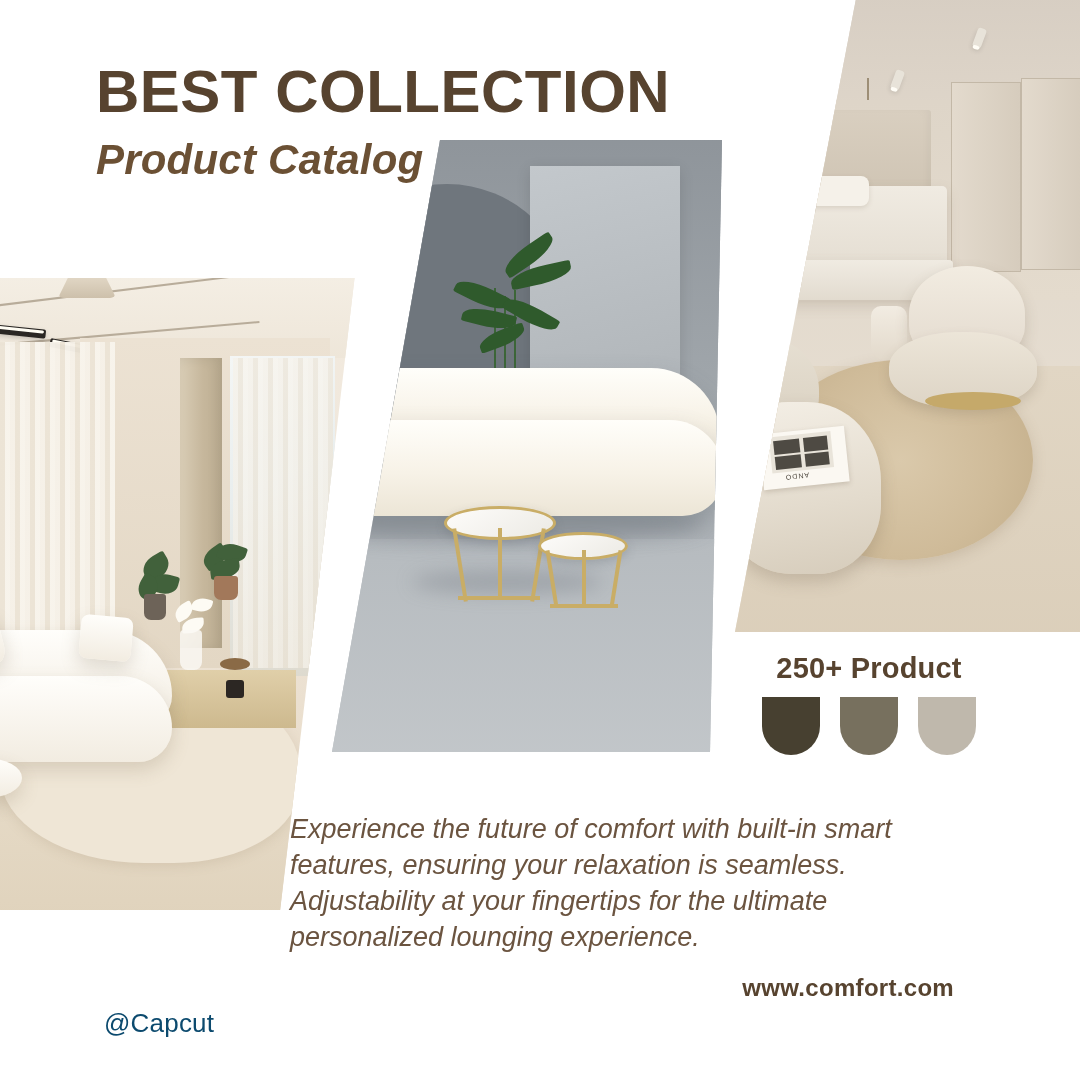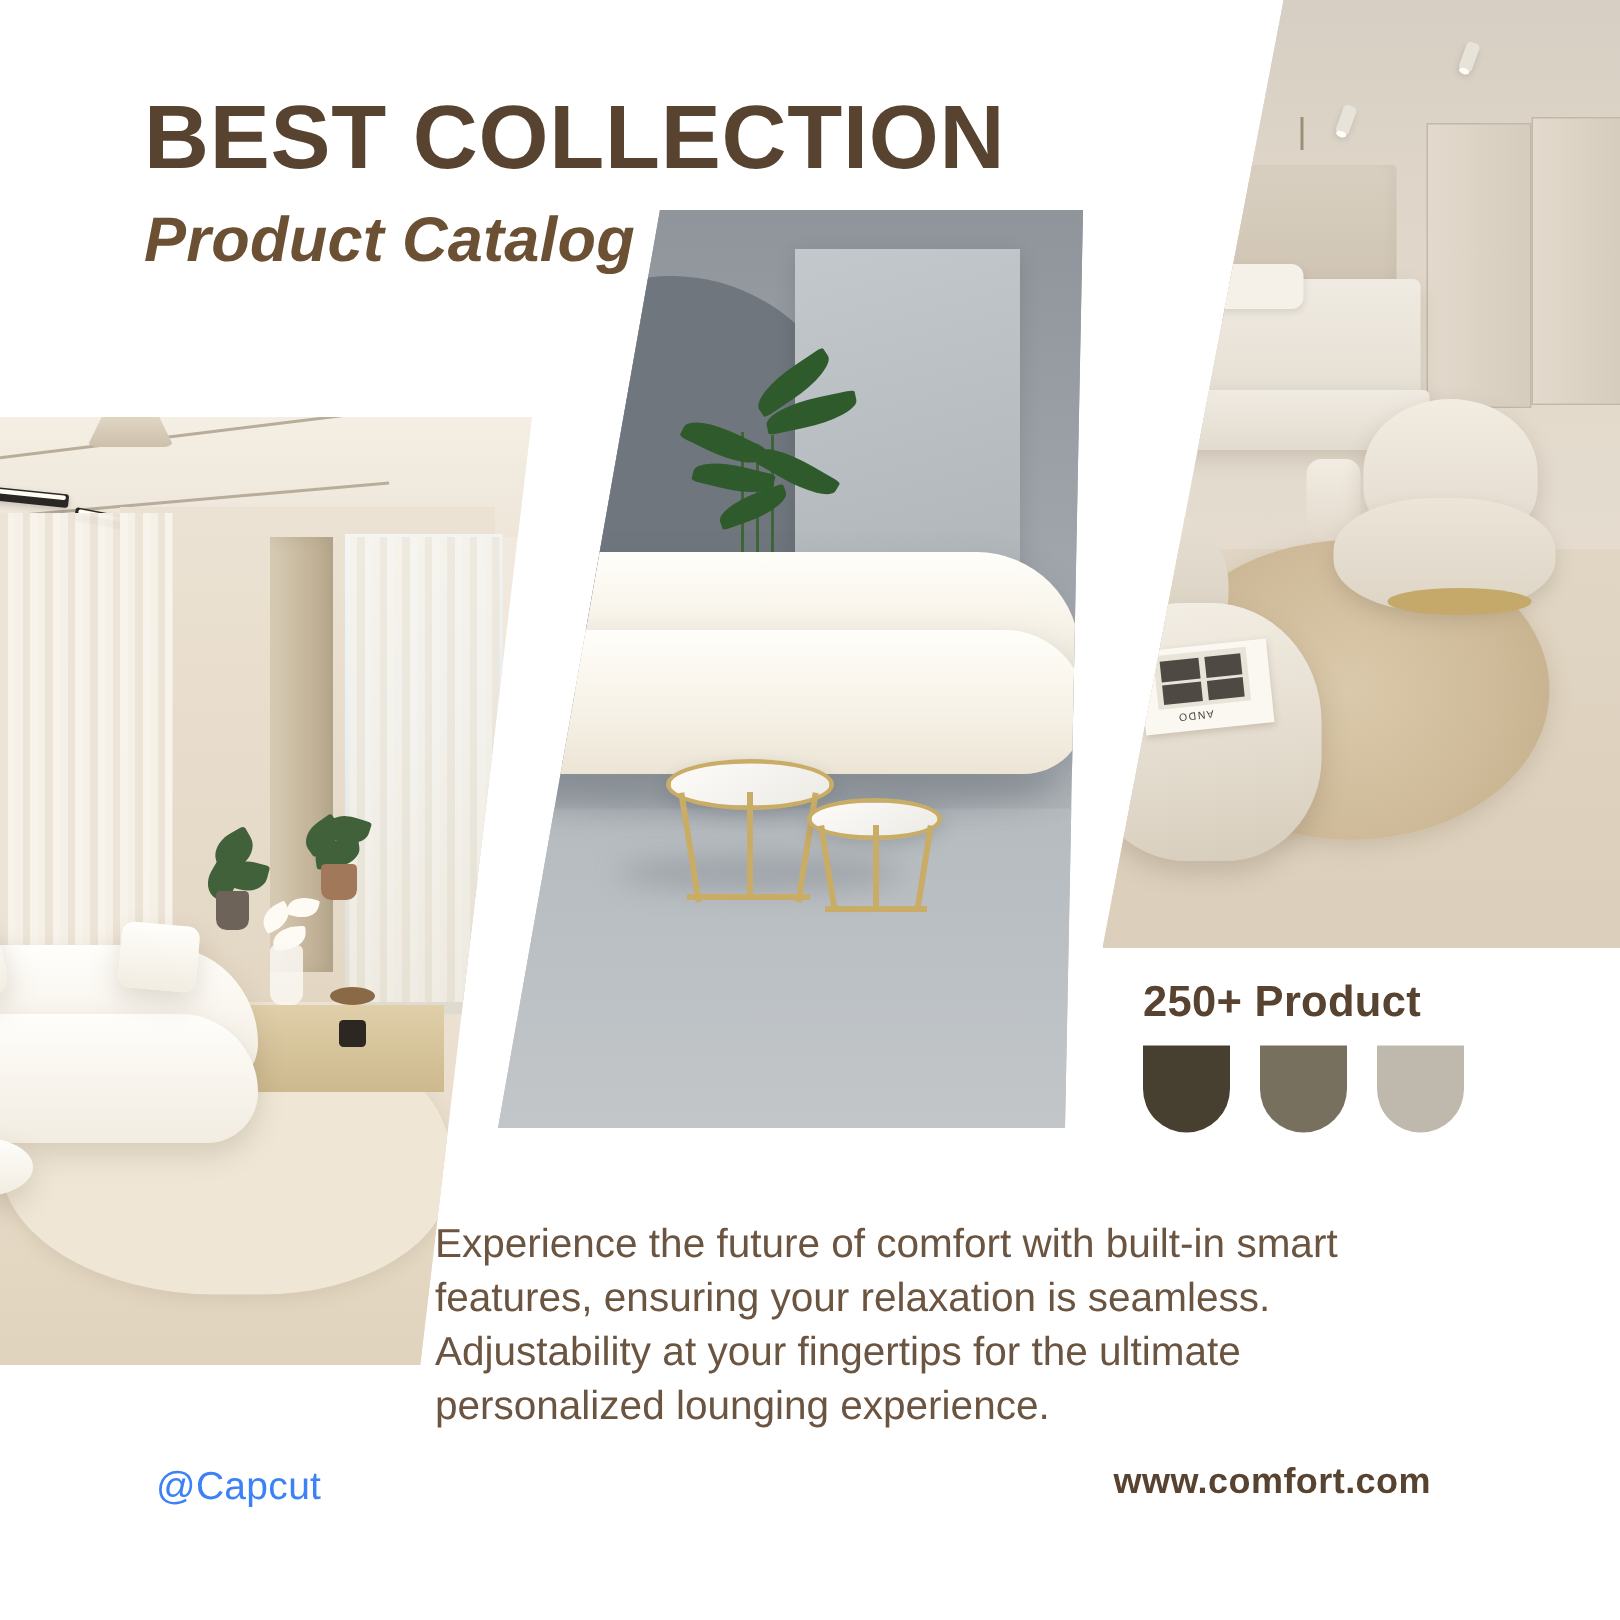--- a/index.html
+++ b/index.html
@@ -146,21 +146,21 @@
   .R-book-inner { position:absolute; background:#e9e4da; }
   .R-book-cell { position:absolute; background:#4e4a43; }
   .R-book-label { position:absolute; font-size:7px; letter-spacing:1px;
      color:#4c463d; transform:rotate(180deg); font-family:"Liberation Sans", sans-serif; }
   .R-vase { position:absolute; background:linear-gradient(180deg,#f6f2ea,#e4ded2);
      border-radius:4px 4px 9px 9px; }
   .R-twig { position:absolute; width:1.5px; background:#8d7b66; }
   .R-bud { position:absolute; width:4px; height:5px; background:#8a6f62; border-radius:50%; }
 
   
-  .product-block { position:absolute; left:762px; top:652px; z-index:30; }
+  .product-block { position:absolute; left:762px; top:652px; z-index:30;text-align:center; }
   .product-count {
     font-size:29px; font-weight:bold; color:#57432F;
     letter-spacing:0.2px; white-space:nowrap;
     font-family:"Liberation Sans", sans-serif;
   }
   .swatch-row { display:flex; gap:20px; margin-top:12px; }
   .swatch { width:58px; height:58px; border-radius:0 0 29px 29px; }
 
   
   .body-copy {
@@ -319,18 +319,18 @@
 
   <div class="product-block">
     <div class="product-count" style="color: rgb(87, 67, 47);">250+ Product</div>
     <div class="swatch-row">
       <div class="swatch" id="sw0" style="background: rgb(71, 64, 48);"></div>
       <div class="swatch" id="sw1" style="background: rgb(119, 112, 94);"></div>
       <div class="swatch" id="sw2" style="background: rgb(191, 184, 172);"></div>
     </div>
   </div>
 
-  <div class="body-copy" style="color: rgb(107, 84, 64);">Experience the future of comfort with built-in smart features, ensuring your relaxation is seamless. Adjustability at your fingertips for the ultimate personalized lounging experience.</div>
-
-  <div class="handle" style="color: #3b82f6;">@Capcut</div>
+  <div class="body-copy" style="color: rgb(107, 84, 64); font-style: italic;">Experience the future of comfort with built-in smart features, ensuring your relaxation is seamless. Adjustability at your fingertips for the ultimate personalized lounging experience.</div>
+
+  <div class="handle" style="color: #0c4a6e; margin-top: 33px;">@Capcut</div>
   <div class="website" style="color: rgb(87, 67, 47);">www.comfort.com</div>
 
 </div>
 
 </body></html>

